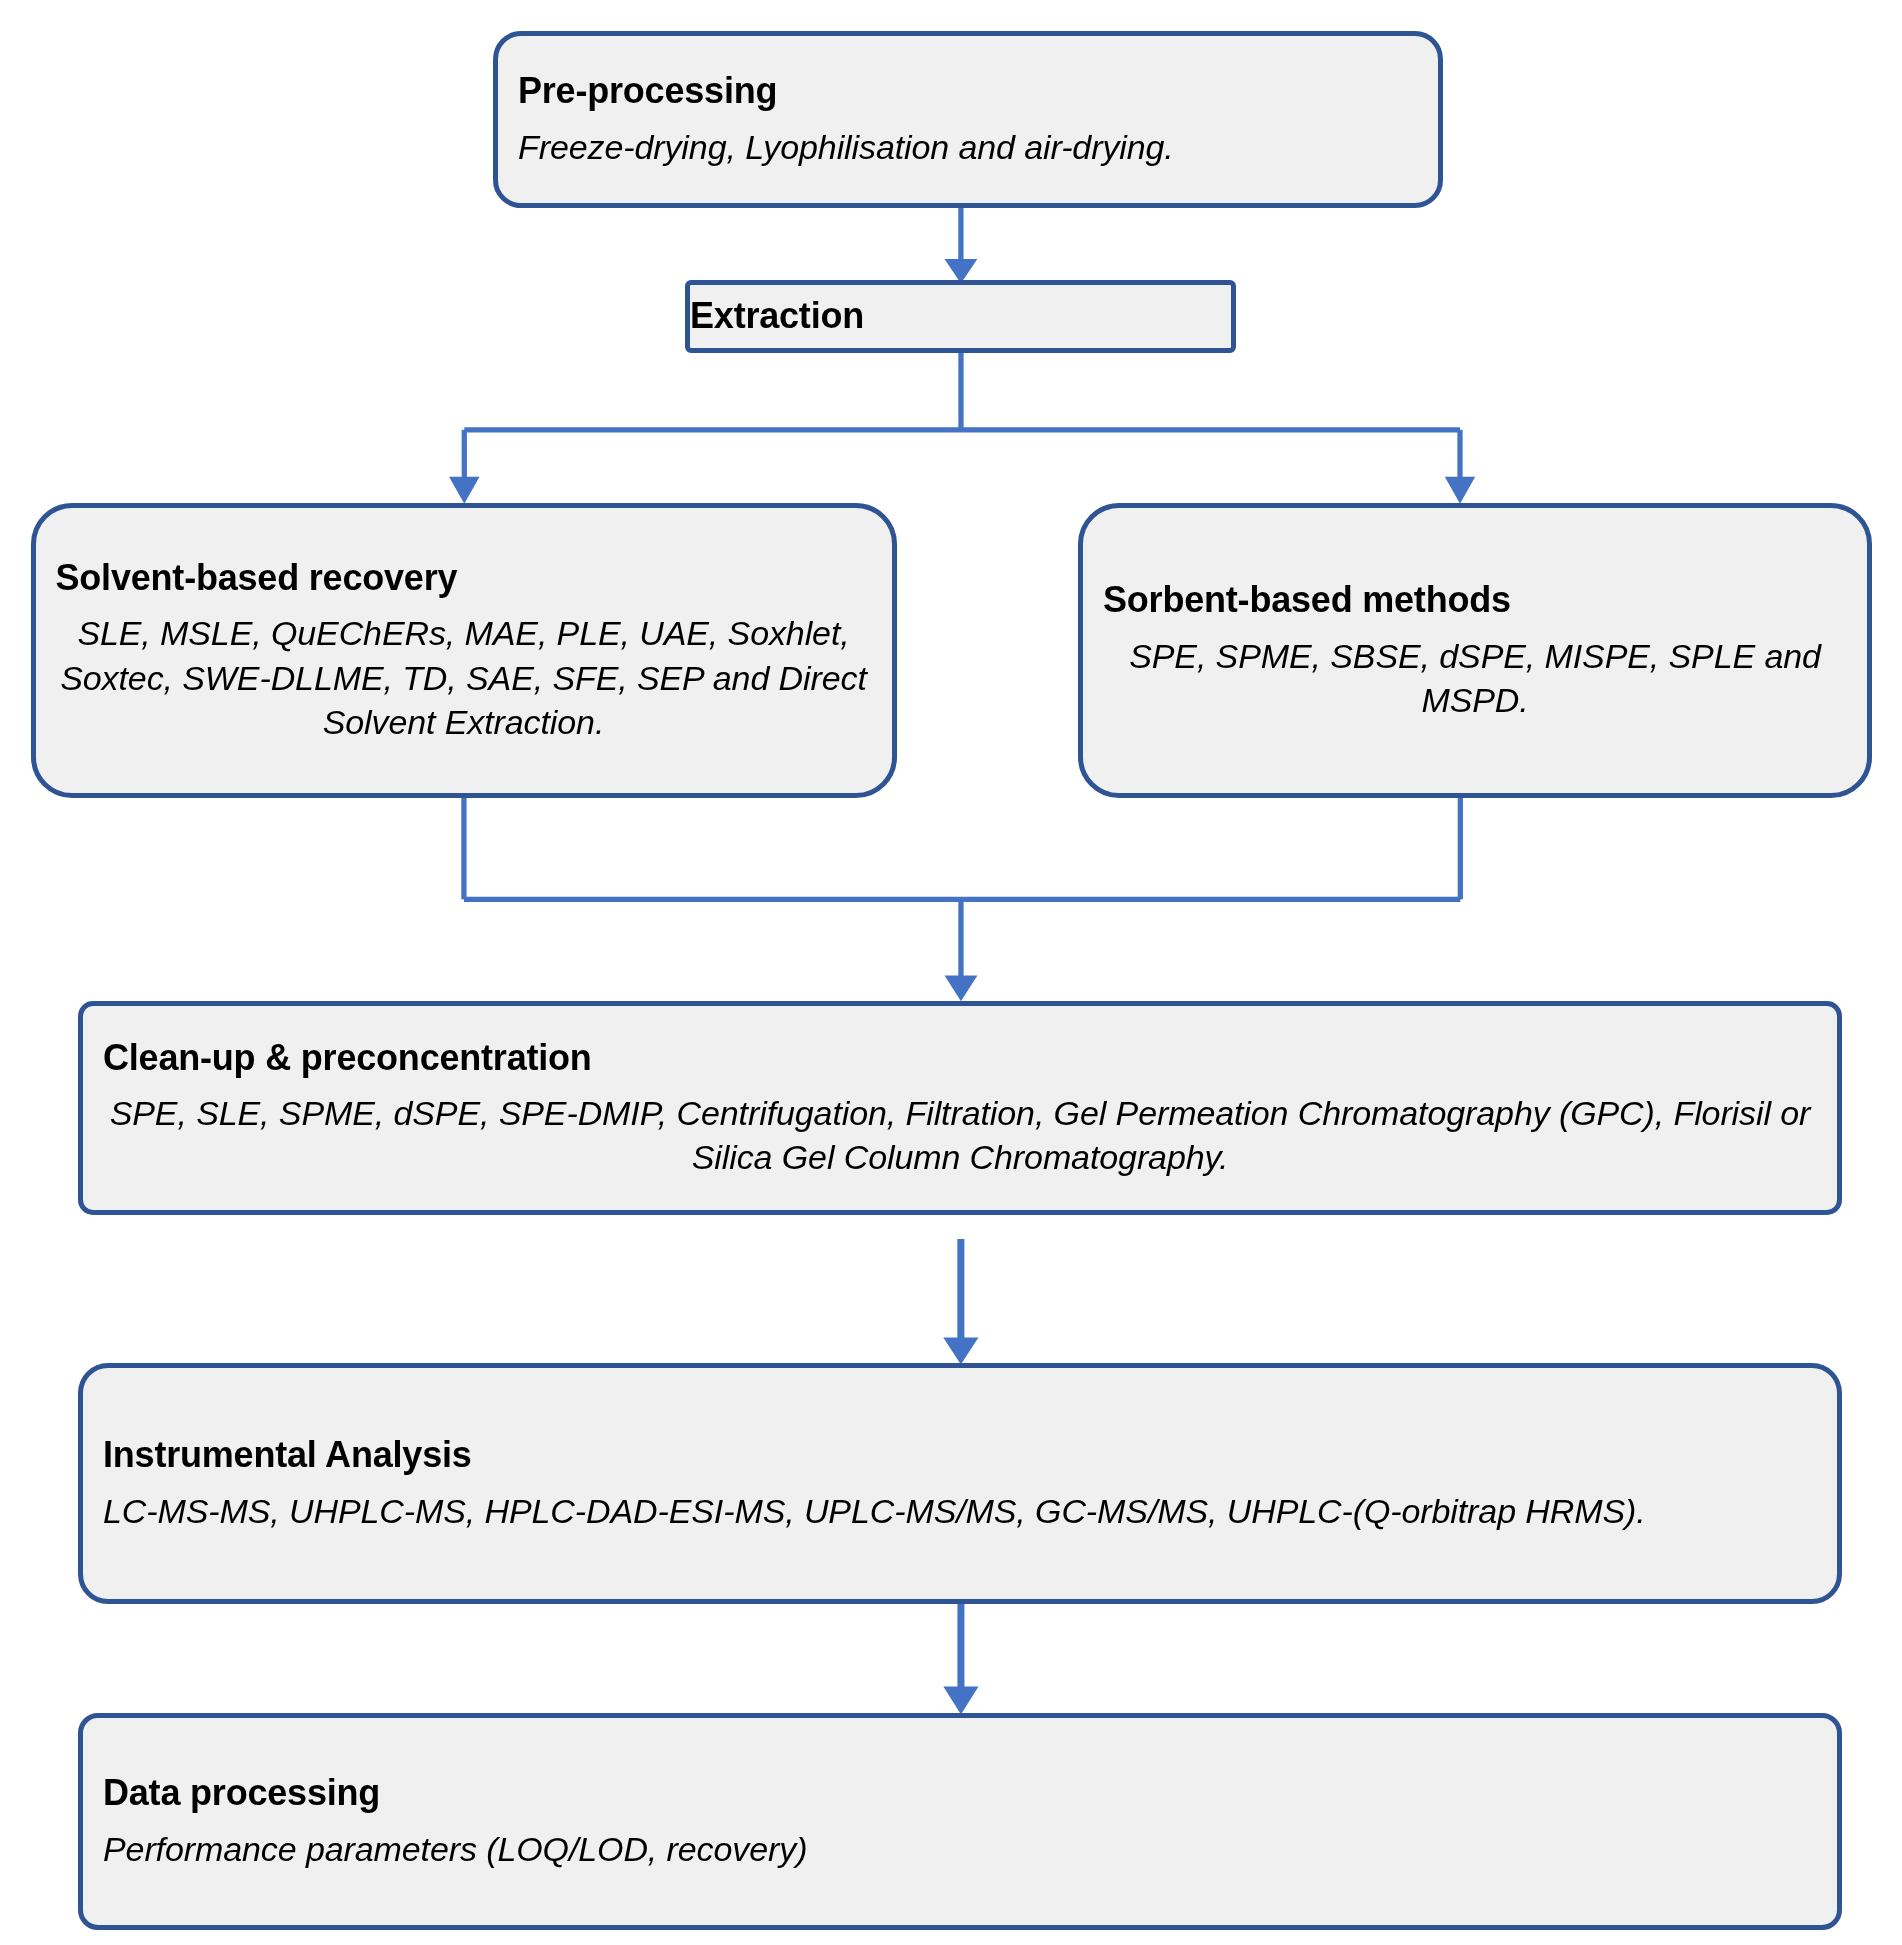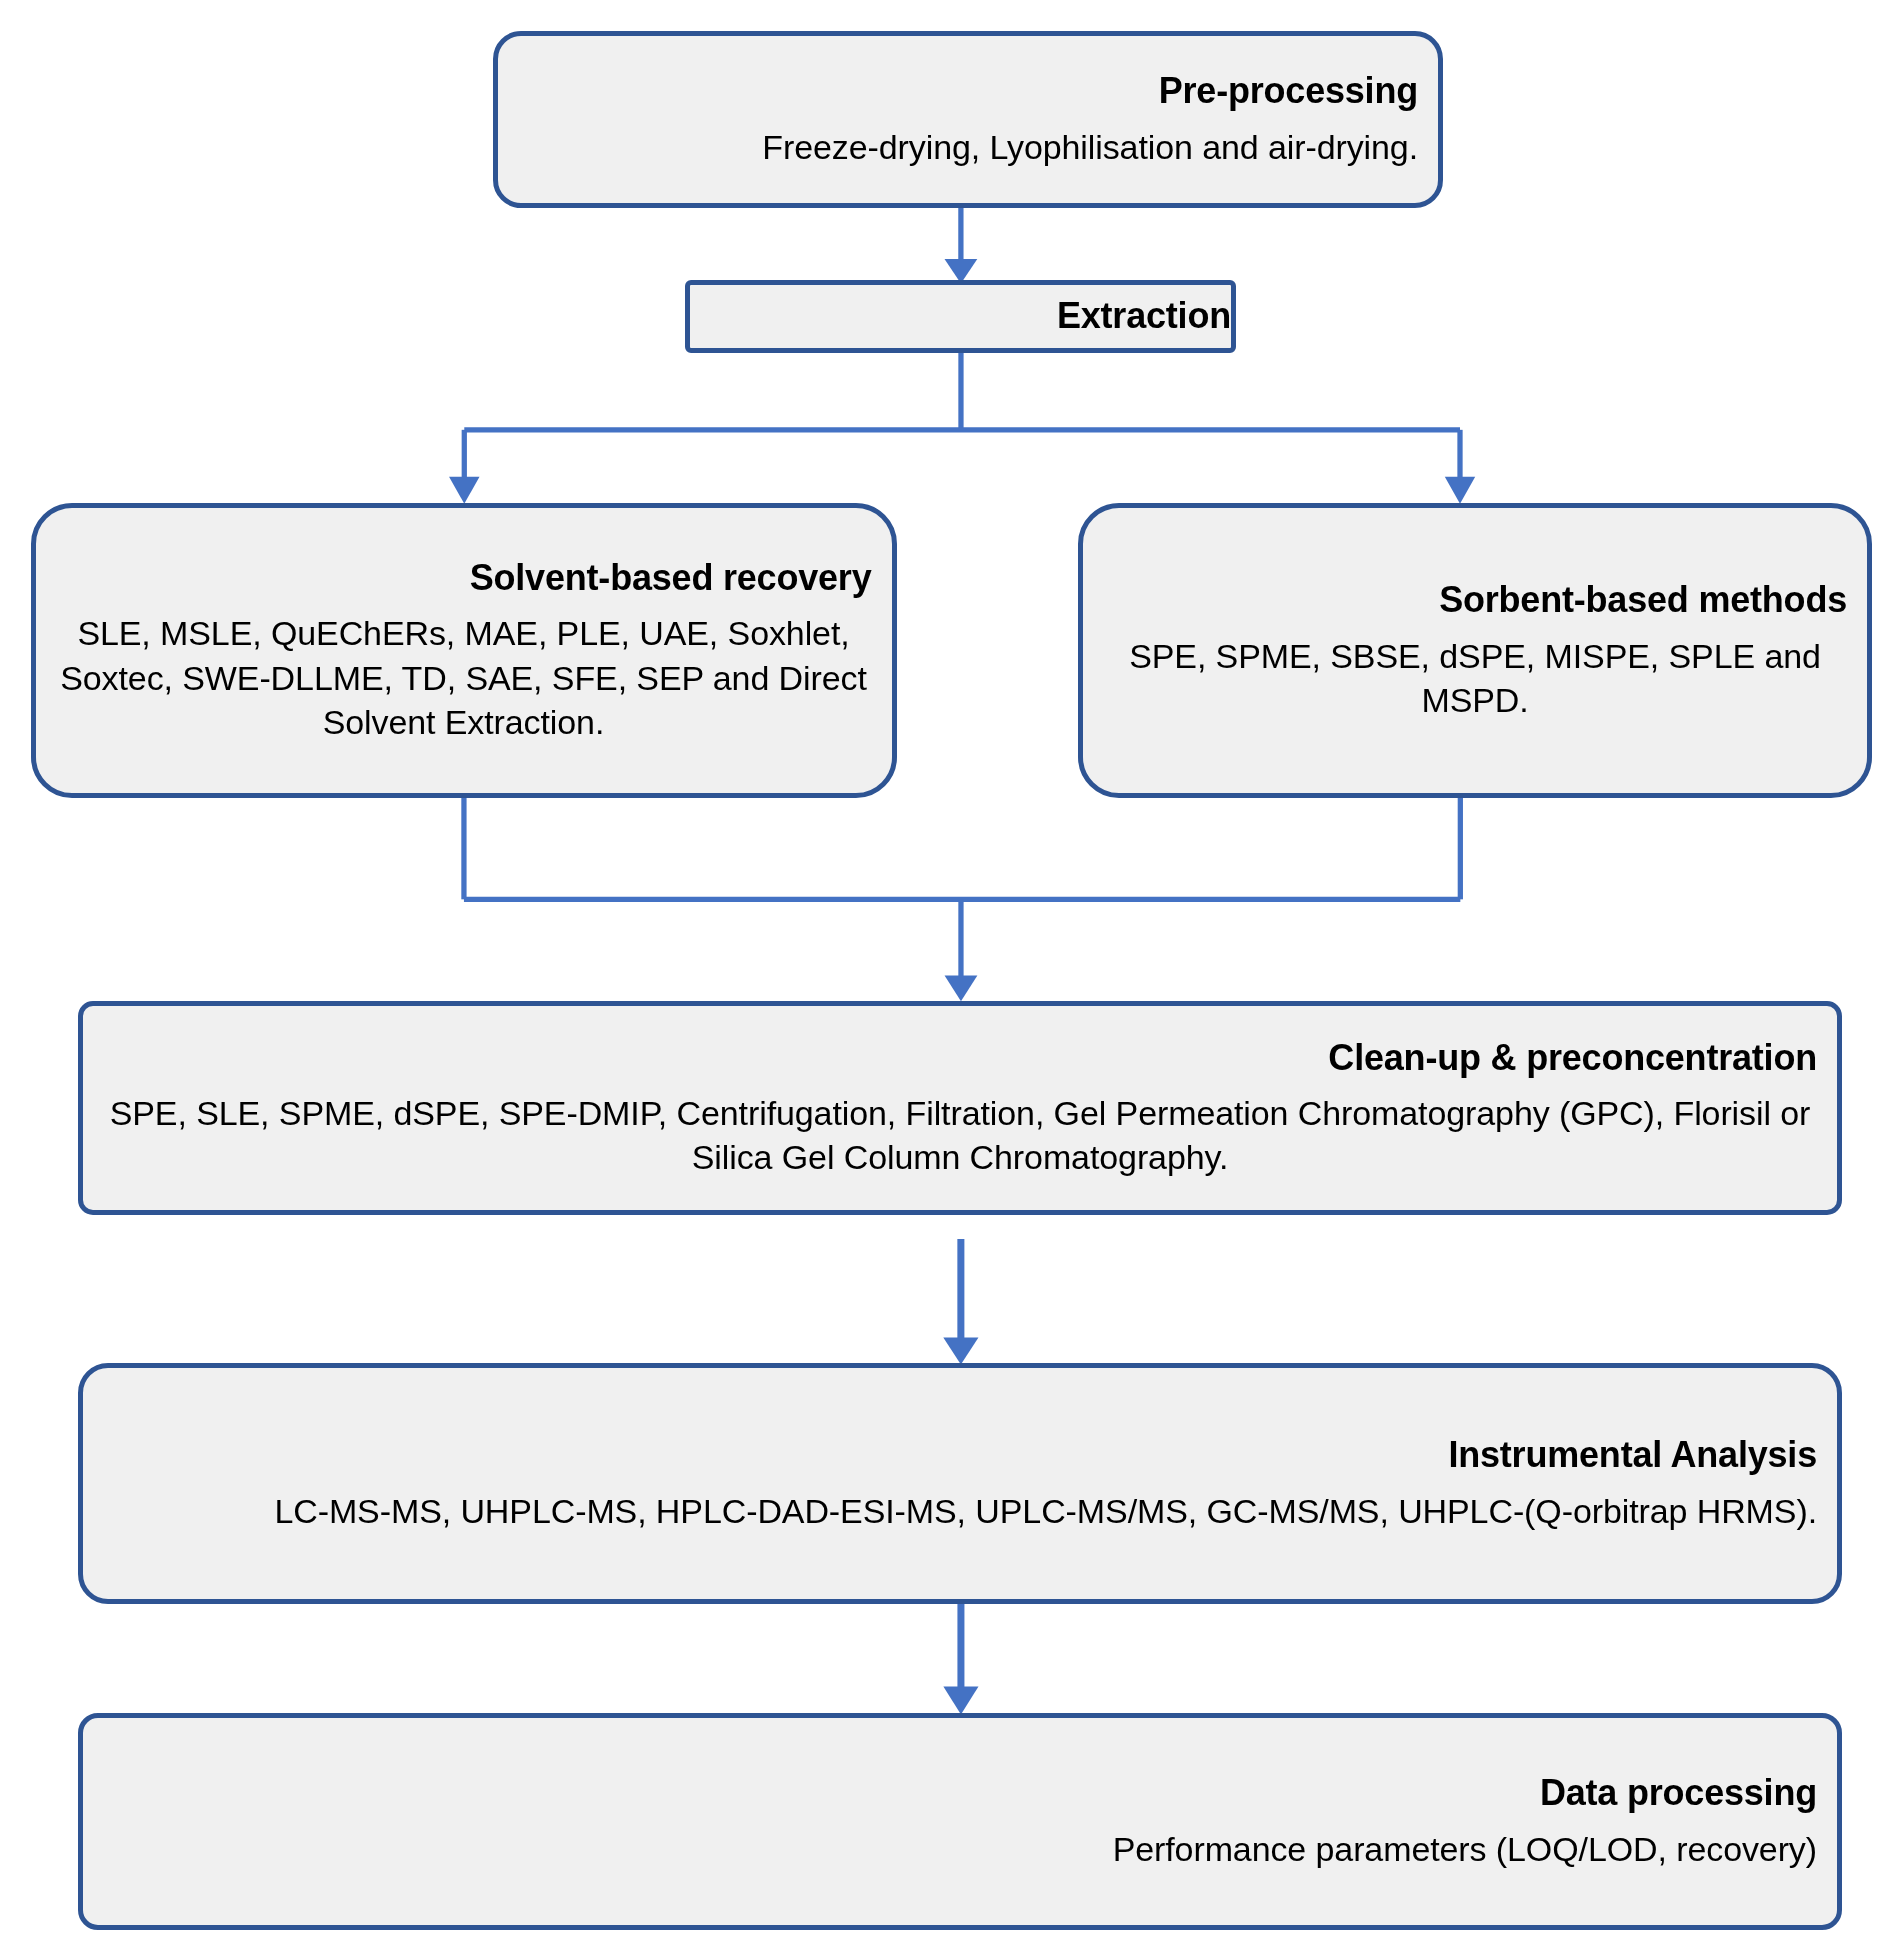--- a/index.html
+++ b/index.html
@@ -17,39 +17,40 @@
     overflow: hidden;
   }
   .node {
     position: absolute;
     box-sizing: border-box;
     background: #F0F0F0;
     border: 5.3px solid #2E5493;
     border-radius: 35px;
     display: flex;
     flex-direction: column;
-    align-items: flex-end;
+    align-items: flex-start;
     justify-content: center;
     text-align: center;
     color: #000000;
     padding: 5.9px 20px;
   }
   .node .title {
     font-weight: bold;
     font-size: 36px;
     line-height: 1.18;
     letter-spacing: -0.2px;
     white-space: nowrap;
   }
   .node .body {
     font-weight: normal;
     font-size: 34px;
     line-height: 1.30;
     letter-spacing: -0.1px;
     margin-top: 12px;
+    font-style: italic;
   }
   
   #node-preprocessing {
     left: 493px; top: 31px; width: 950px; height: 177px;
     border-radius: 28px;
   }
   #node-extraction {
     left: 685px; top: 280px; width: 551px; height: 73px;
     border-radius: 6px; padding: 0;
   }

